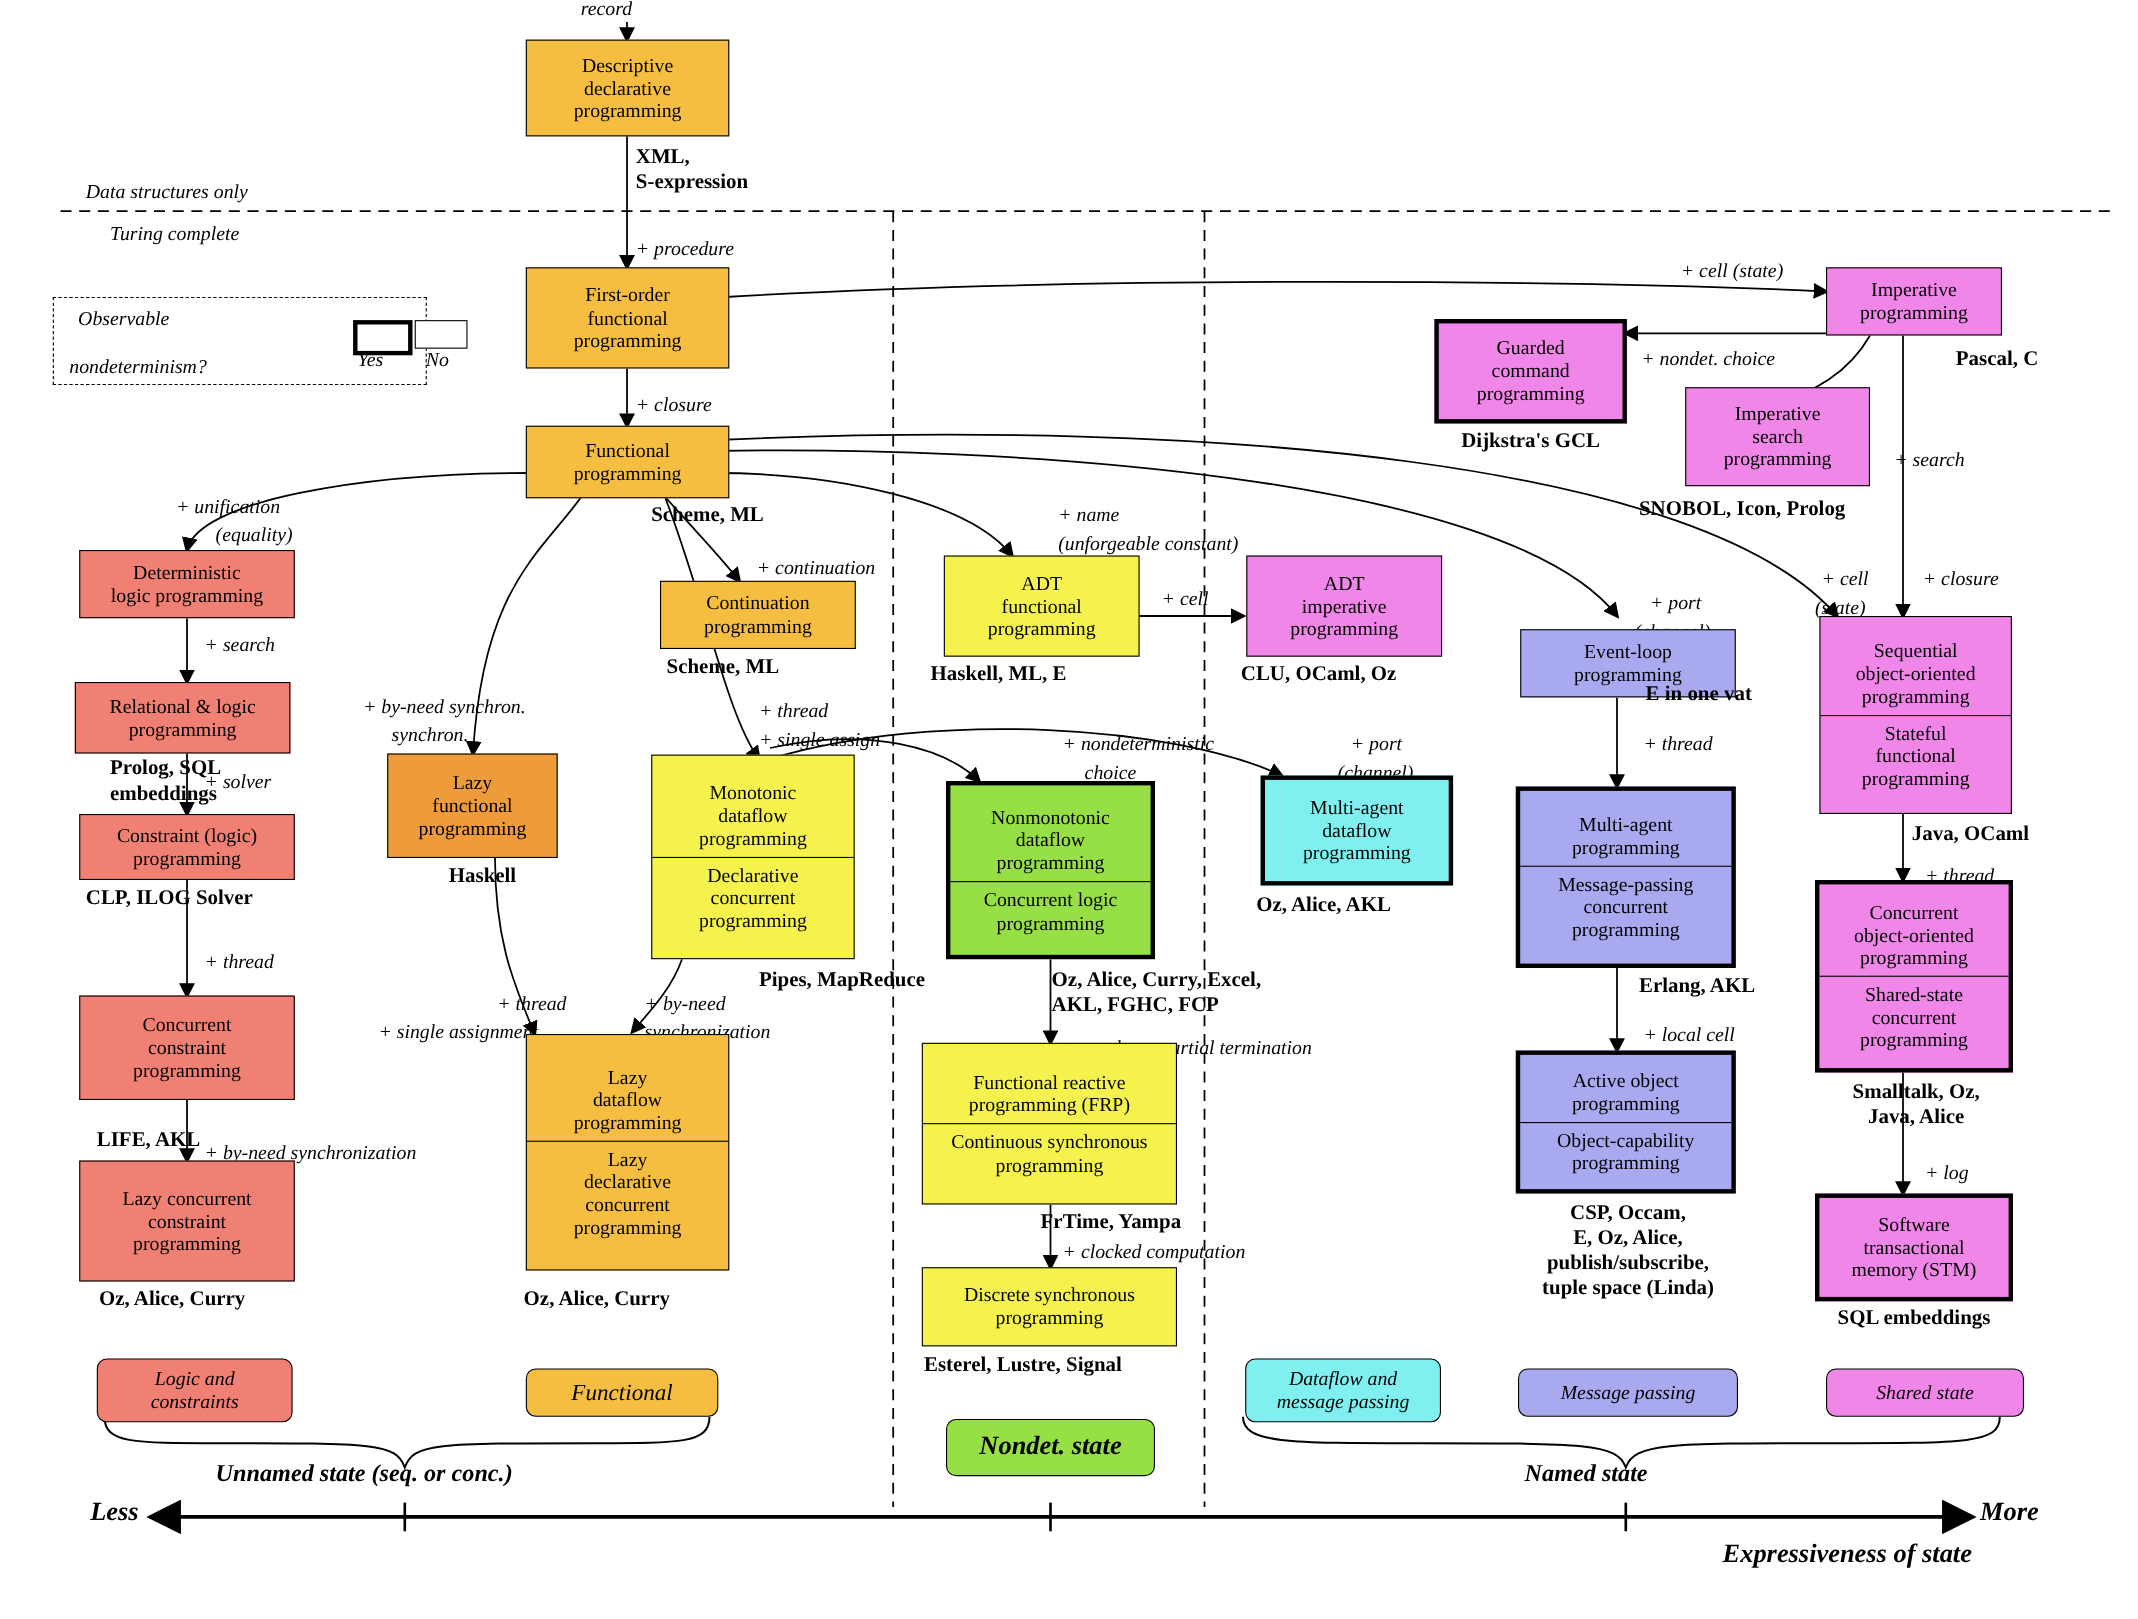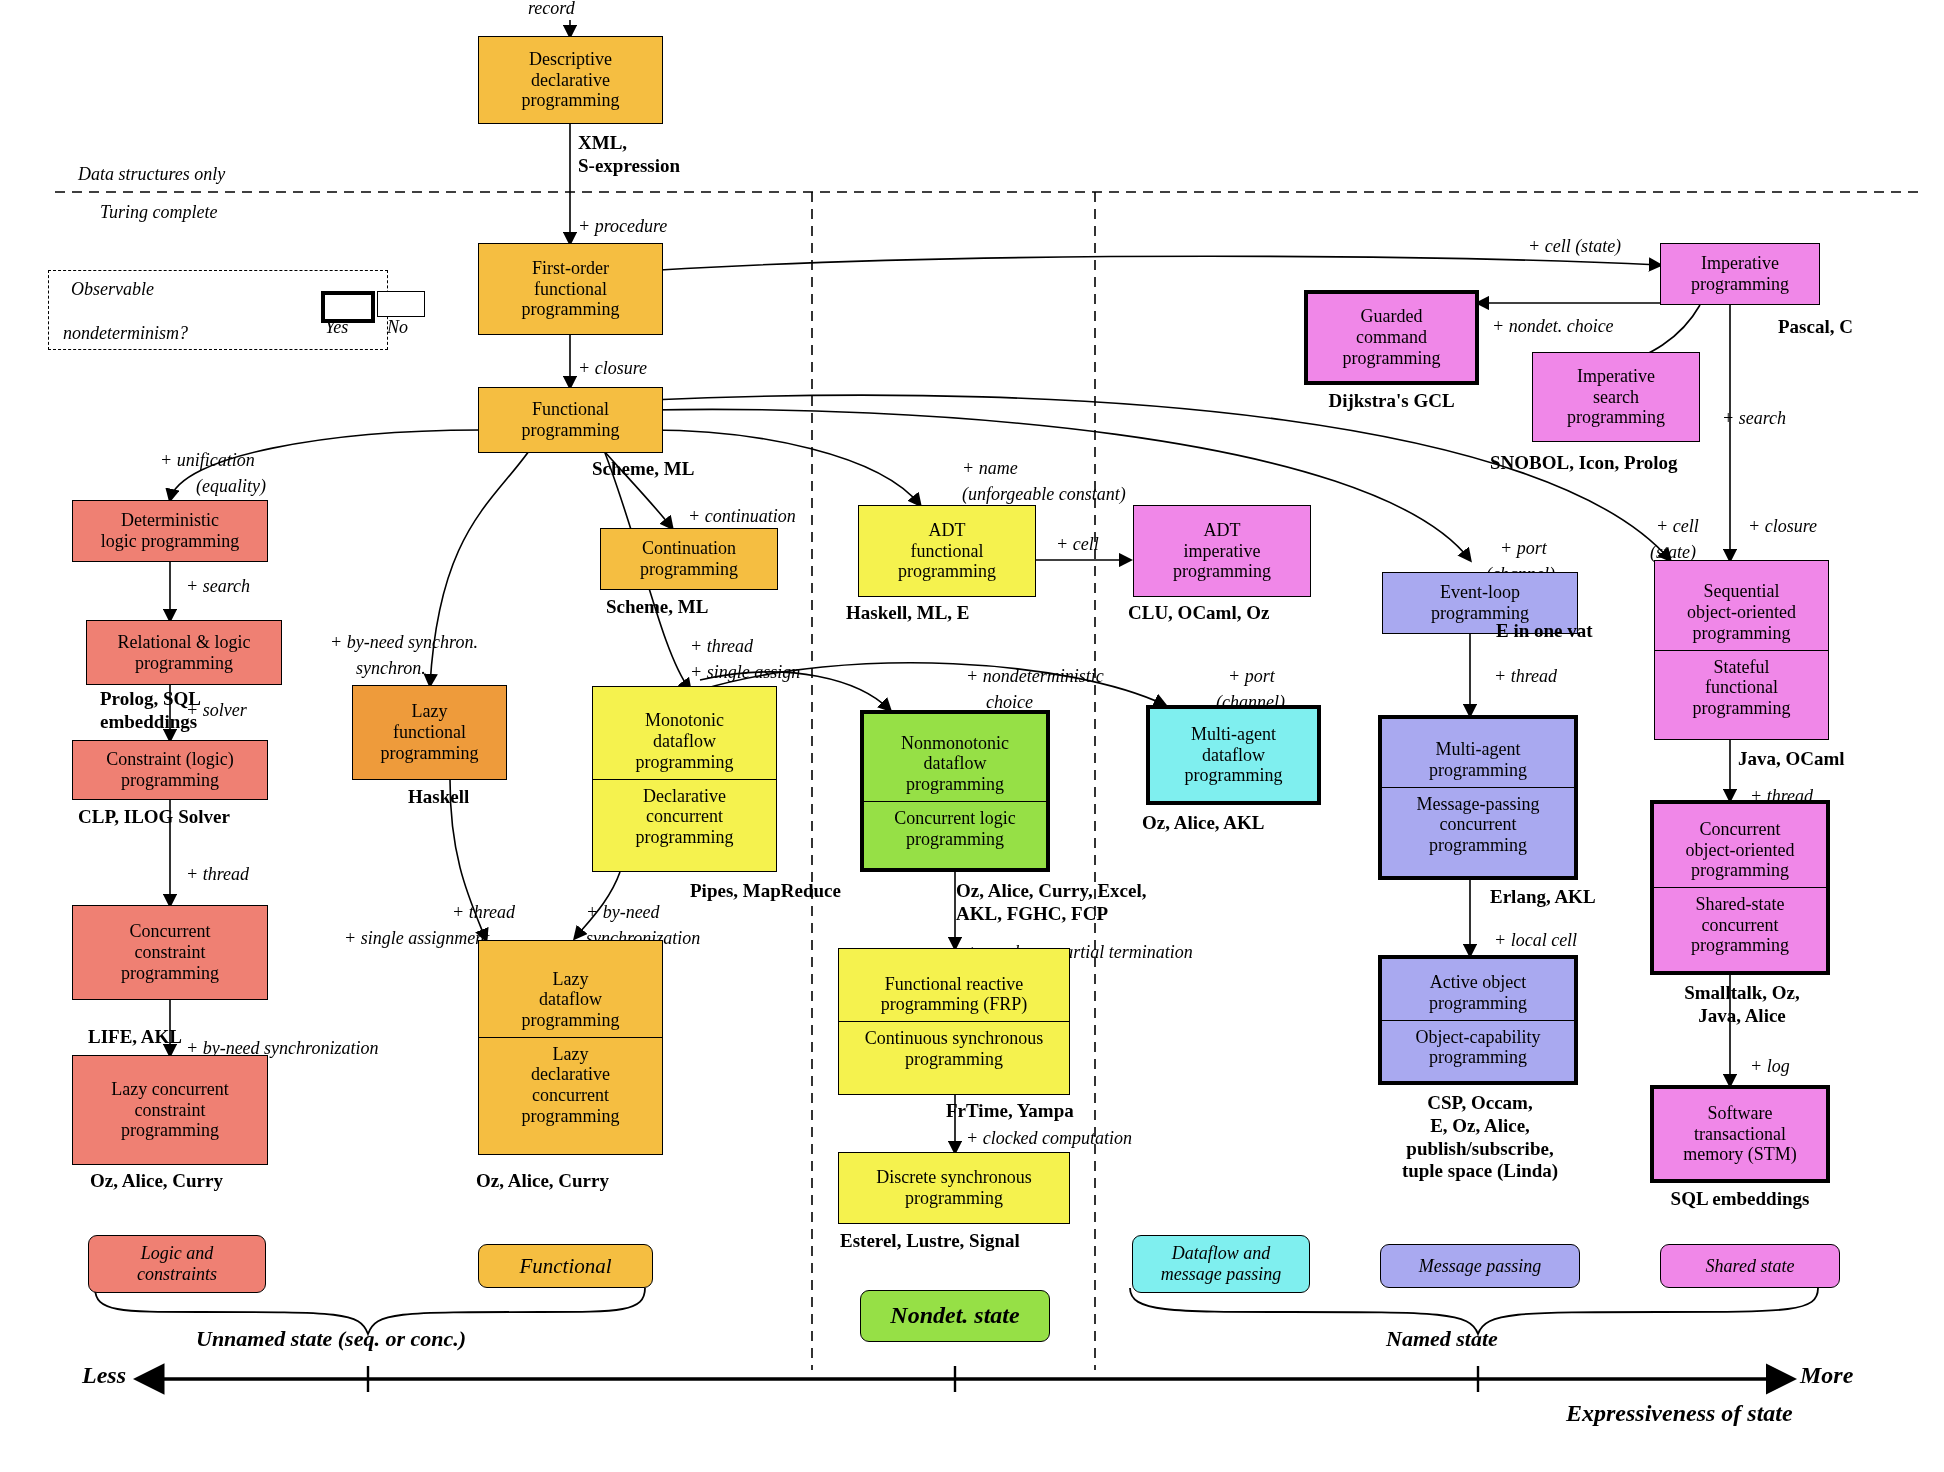--- a/index.html
+++ b/index.html
@@ -141,21 +141,21 @@
   <div class="lang" style="left:592px;top:458px;text-align:left;">Scheme, ML</div>
 
   <div class="lbl ital" style="left:160px;top:450px;">+ unification</div>
   <div class="lbl ital" style="left:196px;top:476px;">(equality)</div>
 
   <div class="box" style="left:72px;top:500px;width:196px;height:62px;background:#EF8073;">
     <div>Deterministic</div>
     <div>logic programming</div>
   </div>
   <div class="lbl ital" style="left:186px;top:576px;">+ search</div>
-  <div class="box" style="left:86px;top:620px;width:196px;height:65px;background:#EF8073;">
+  <div class="box" style="left:68px;top:620px;width:196px;height:65px;background:#EF8073;">
     <div>Relational &amp; logic</div>
     <div>programming</div>
   </div>
   <div class="lang" style="left:100px;top:688px;text-align:left;">
     <div>Prolog, SQL</div>
     <div>embeddings</div>
   </div>
   <div class="lbl ital" style="left:186px;top:700px;">+ solver</div>
 
   <div class="box" style="left:72px;top:740px;width:196px;height:60px;background:#EF8073;">

